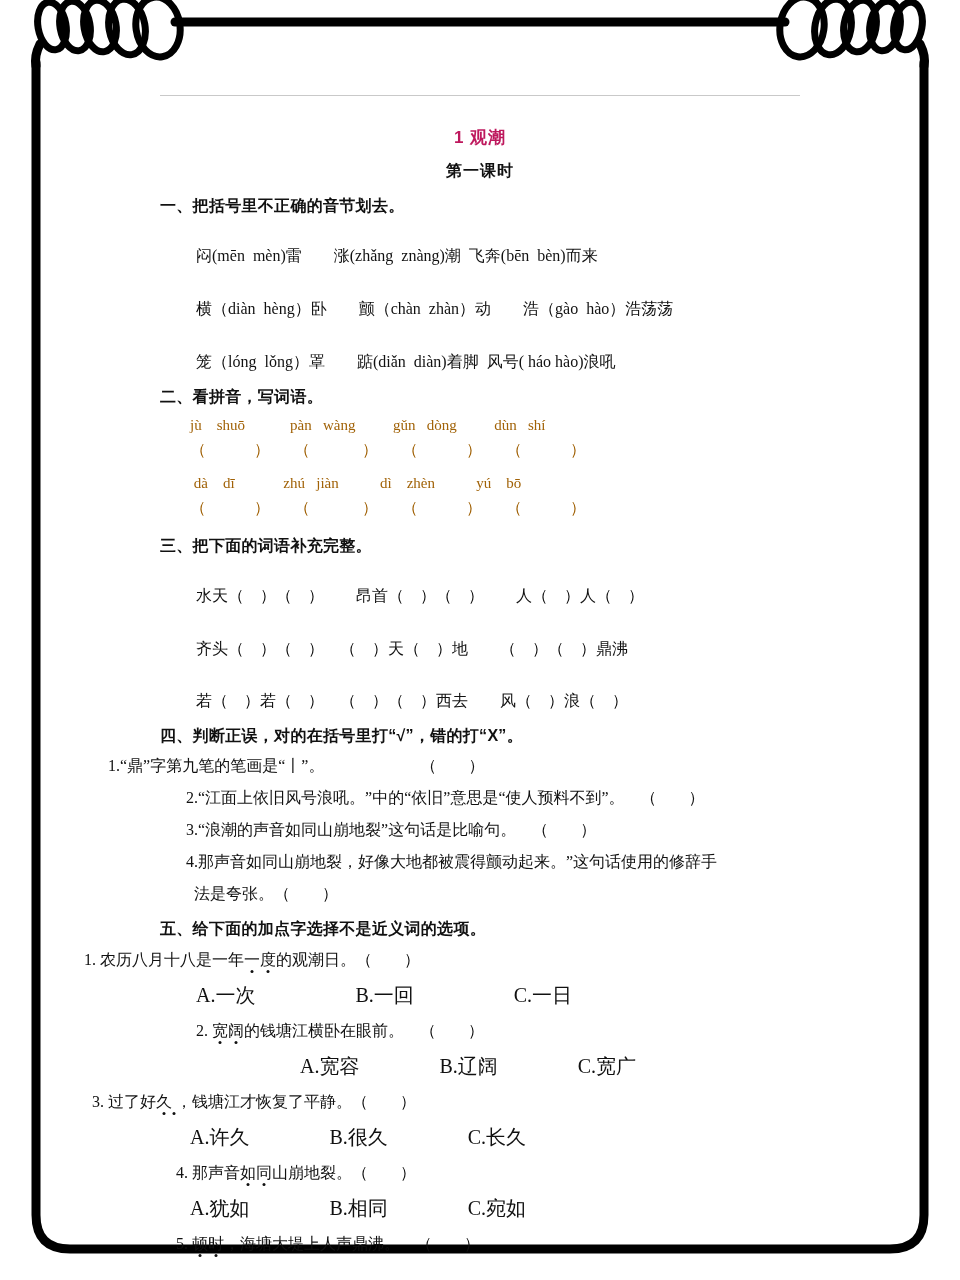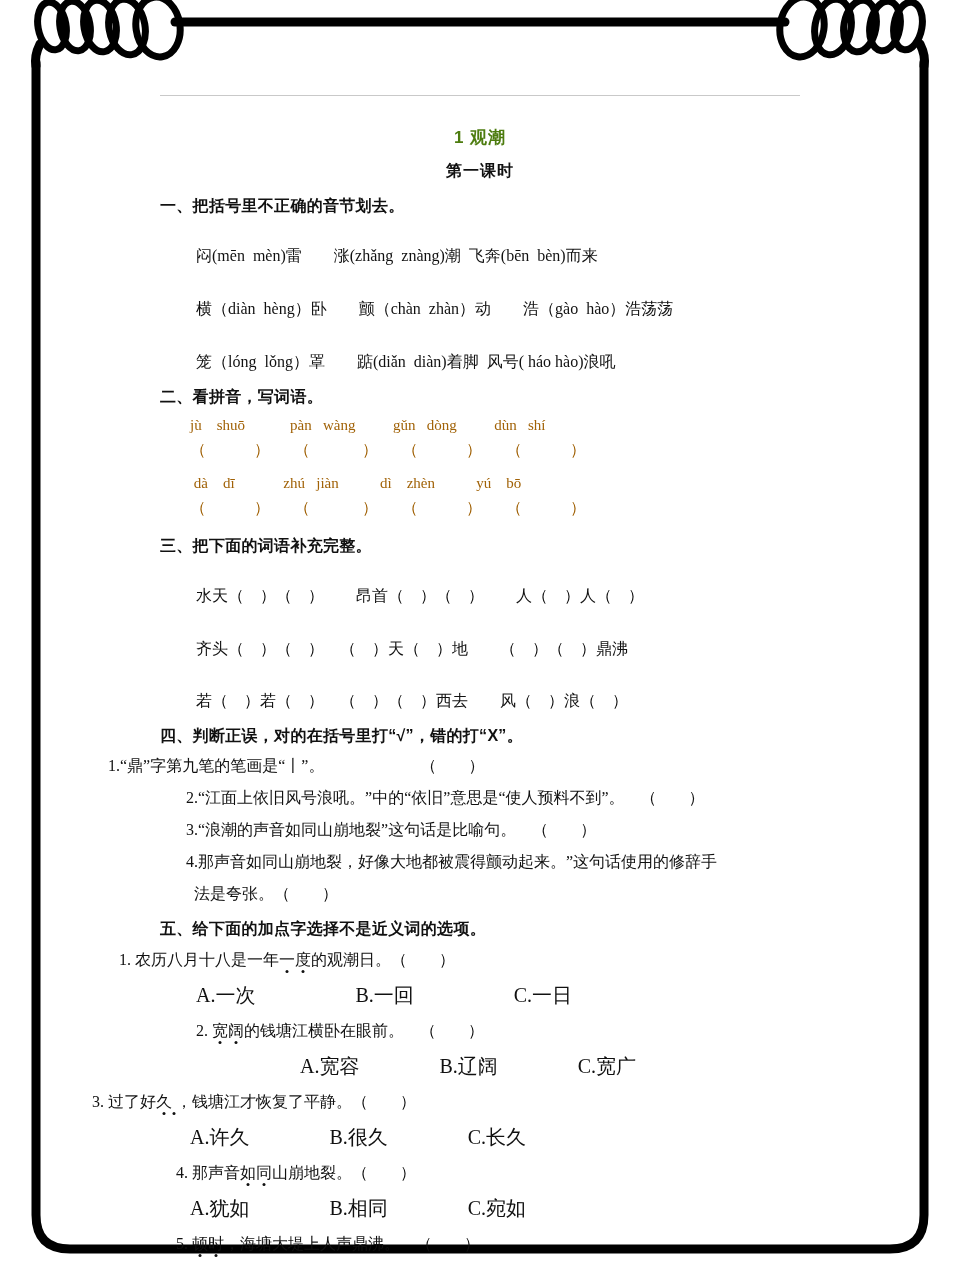--- a/index.html
+++ b/index.html
@@ -47,21 +47,21 @@
     width: 960px;
   }
 
   .doc-title {
     text-align: center;
     font-family: "Liberation Sans", "DejaVu Sans", sans-serif;
     font-weight: bold;
     font-size: 17px;
     letter-spacing: 1px;
     margin: 0 0 12px 0;
-    color: #4d7c0f;
+    color: #be185d;
   }
   .doc-subtitle {
     text-align: center;
     font-family: "Liberation Sans", "DejaVu Sans", sans-serif;
     font-weight: bold;
     font-size: 16px;
     letter-spacing: 1px;
     margin: 0 0 14px 0;
     color: #111;
   }
@@ -203,21 +203,21 @@
     <div class="section-heading">四、判断正误，对的在括号里打“√”，错的打“X”。</div>
     <div class="body-line indent2">1.“鼎”字第九笔的笔画是“丨”。　　　　　　（        ）</div>
     <div class="body-line indent3">2.“江面上依旧风号浪吼。”中的“依旧”意思是“使人预料不到”。　（        ）</div>
     <div class="body-line indent3">3.“浪潮的声音如同山崩地裂”这句话是比喻句。　（        ）</div>
     <div class="body-line indent3">4.那声音如同山崩地裂，好像大地都被震得颤动起来。”这句话使用的修辞手</div>
     <div class="body-line wrapline">法是夸张。（        ）</div>
     <div class="gap-sm"></div>
 
     <div class="section-heading">五、给下面的加点字选择不是近义词的选项。</div>
 
-    <div class="sec5-q" style="padding-left:119px"><span>1.</span><span> </span><span>农历八月十八是一年</span><span class="dotted-wrap"><span class="dotted">一</span><span class="dotted">度</span></span><span>的观潮日。（        ）</span></div>
+    <div class="sec5-q" style="padding-left:84px"><span>1.</span><span> </span><span>农历八月十八是一年</span><span class="dotted-wrap"><span class="dotted">一</span><span class="dotted">度</span></span><span>的观潮日。（        ）</span></div>
     <div class="sec5-opts" style="padding-left:196px">A.一次　　　　　B.一回　　　　　C.一日</div>
 
     <div class="sec5-q" style="padding-left:196px"><span>2.</span><span> </span><span></span><span class="dotted-wrap"><span class="dotted">宽</span><span class="dotted">阔</span></span><span>的钱塘江横卧在眼前。　（        ）</span></div>
     <div class="sec5-opts" style="padding-left:300px">A.宽容　　　　B.辽阔　　　　C.宽广</div>
 
     <div class="sec5-q" style="padding-left:92px"><span>3.</span><span> </span><span>过了好</span><span class="dotted-wrap"><span class="dotted">久</span><span class="dotted"> </span></span><span>，钱塘江才恢复了平静。（        ）</span></div>
     <div class="sec5-opts" style="padding-left:190px">A.许久　　　　B.很久　　　　C.长久</div>
 
     <div class="sec5-q" style="padding-left:176px"><span>4.</span><span> </span><span>那声音</span><span class="dotted-wrap"><span class="dotted">如</span><span class="dotted">同</span></span><span>山崩地裂。（        ）</span></div>
     <div class="sec5-opts" style="padding-left:190px">A.犹如　　　　B.相同　　　　C.宛如</div>

